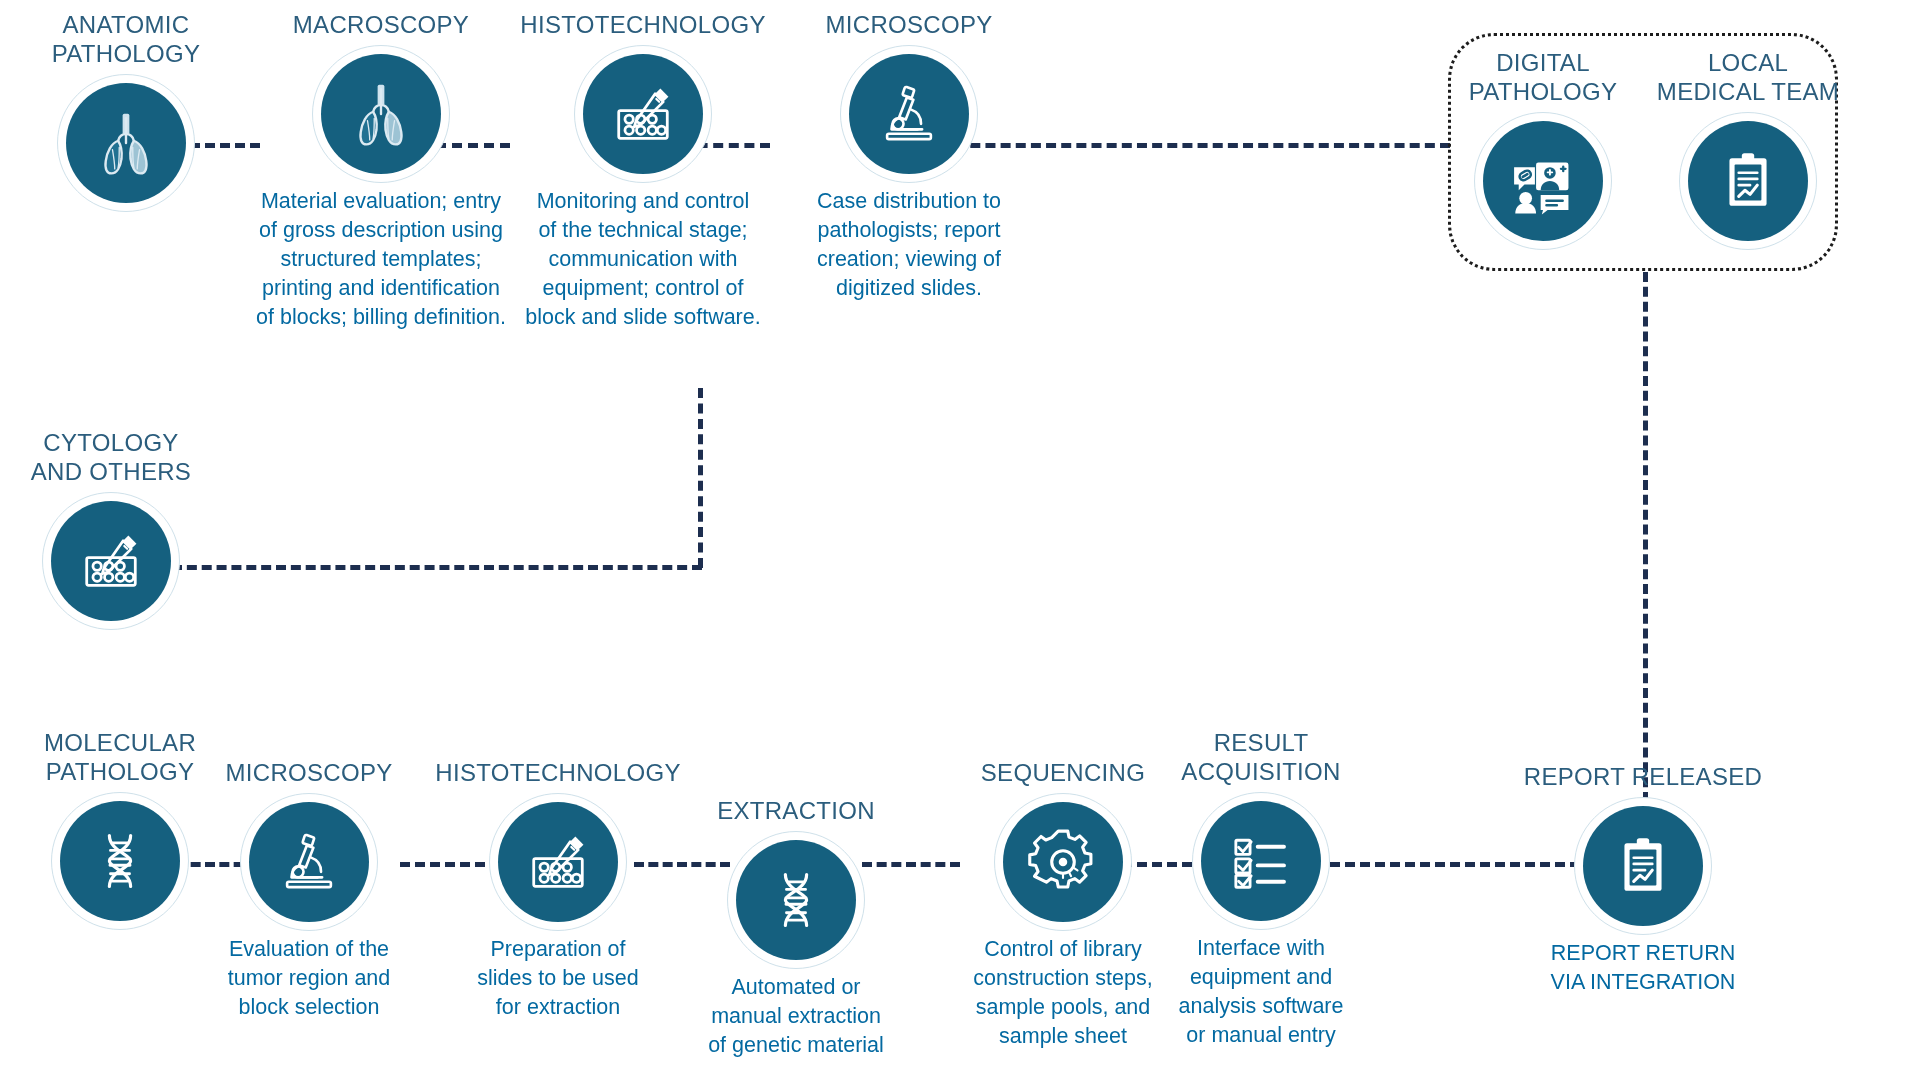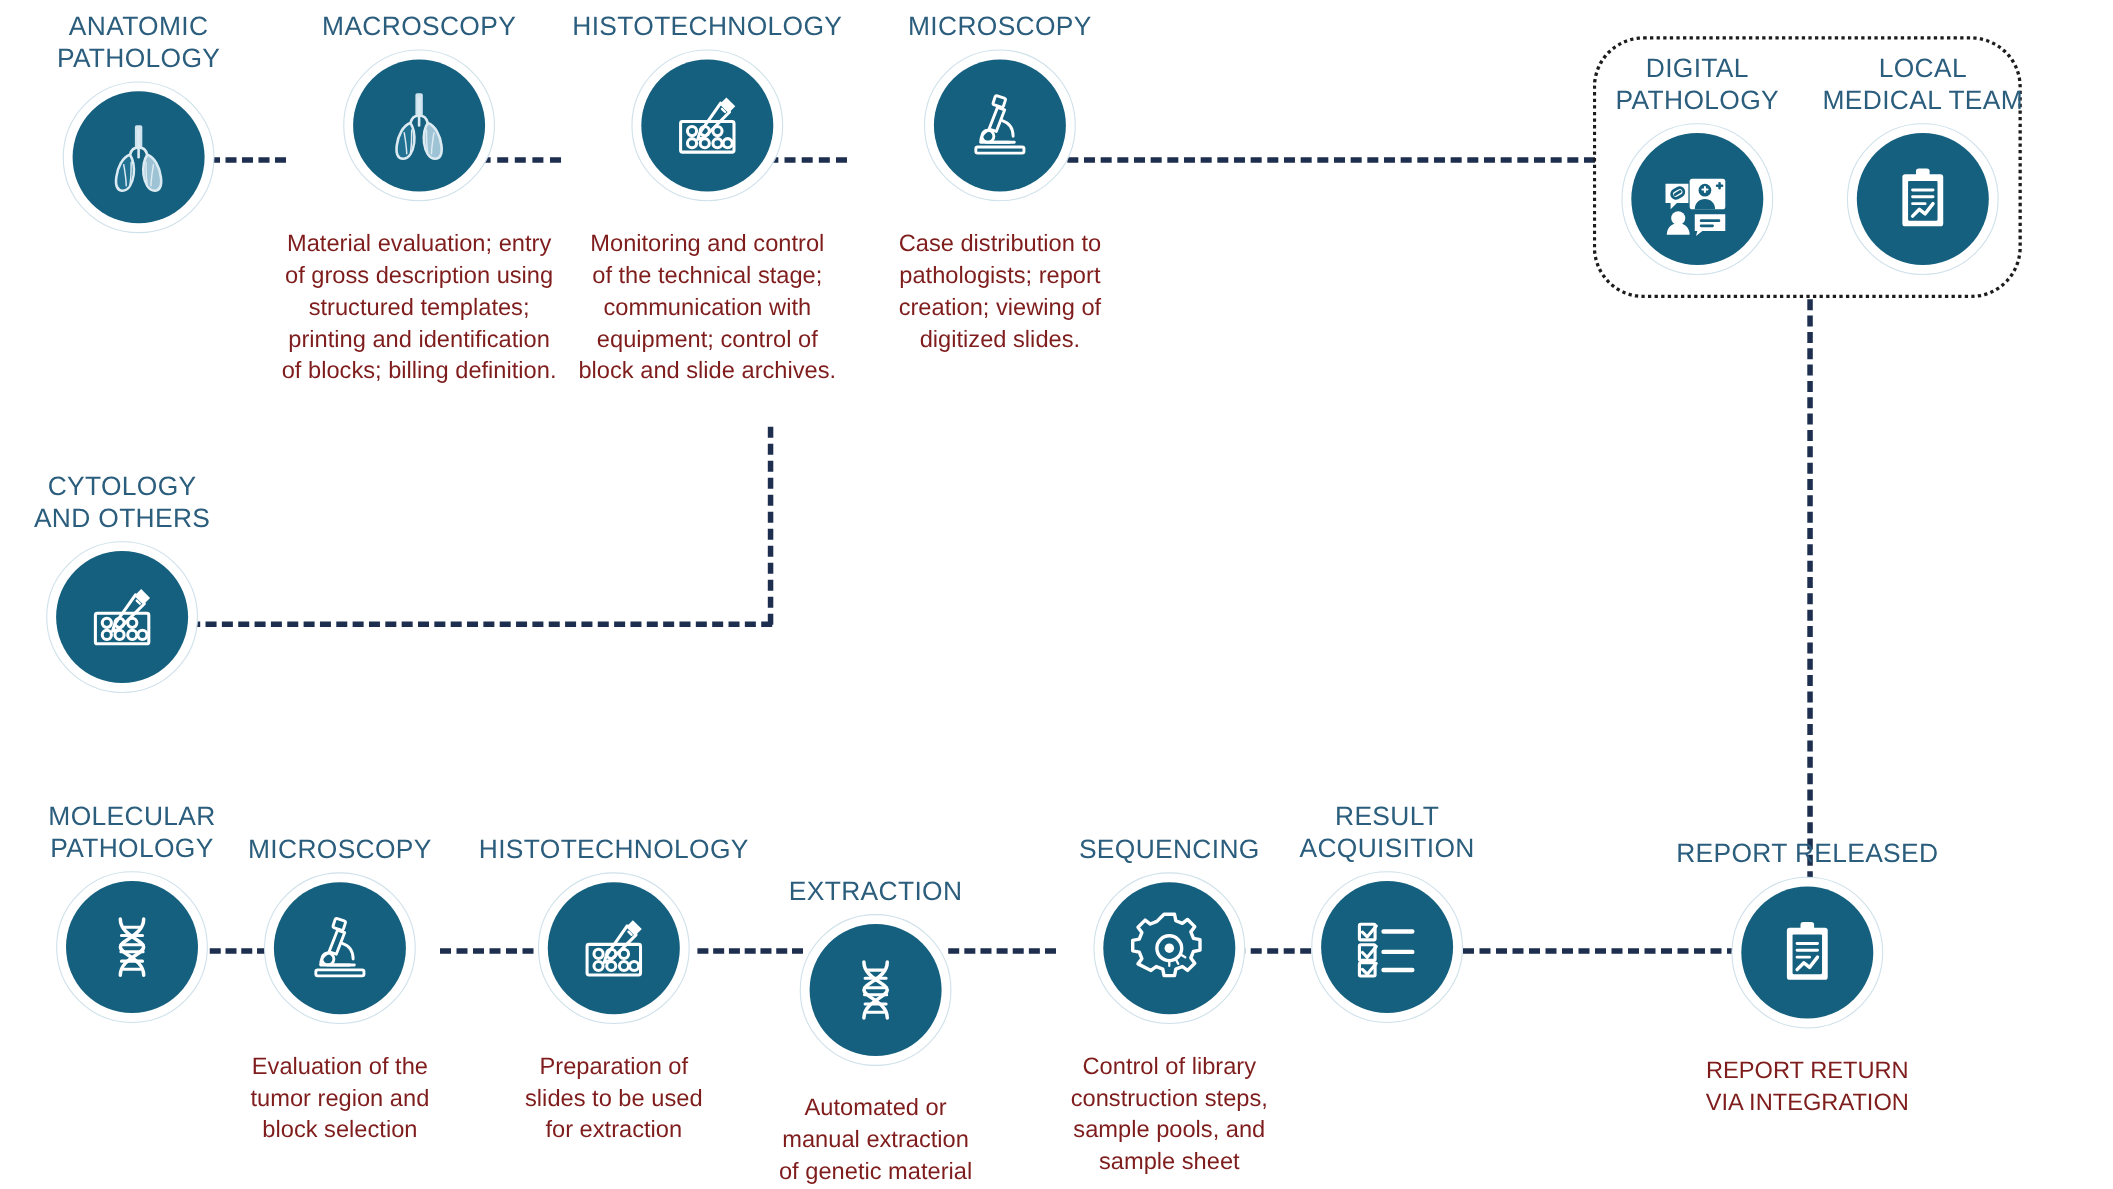--- a/index.html
+++ b/index.html
@@ -49,24 +49,24 @@
     left: 9px; top: 9px;
     width: 120px; height: 120px;
     border-radius: 50%;
     background: #15607f;
     display: flex;
     align-items: center;
     justify-content: center;
   }
   .circle svg { display: block; }
   .node-desc {
-    color: #7f1d1d;
+    color: #0369a1;
     font-size: 21.5px;
     line-height: 29px;
-    margin-top: 24px;
+    margin-top: 4px;
     white-space: pre-line;
   }
 
   
   .dash-h {
     position: absolute;
     height: 0;
     border-top: 5px dashed #1d2e4f;
   }
   .dash-v {
@@ -176,21 +176,21 @@
             <path d="M42.5 14.5l7 7-20 20-5 1.5 1.5-5z" stroke-width="2.4"></path>
             <path d="M43.5 19l2.5 2.5" stroke-width="1.8"></path>
           </svg>
         </span>
       </div>
     </div>
     <div class="node-desc">Monitoring and control
 of the technical stage;
 communication with
 equipment; control of
-block and slide archives.</div>
+block and slide software.</div>
   </div>
 
   <div class="node" style="left:775px; top:10px; width:268px;">
     <div class="node-title">MICROSCOPY</div>
     <div class="circle-wrap">
       <div class="circle-ring"></div>
       <div class="circle">
         <span>
           <svg width="70" height="70" viewBox="0 0 64 64" fill="none" stroke="#ffffff" stroke-width="2.4" stroke-linecap="round" stroke-linejoin="round">
             <rect x="27" y="8" width="9" height="8" rx="1.5" transform="rotate(18 31 12)"></rect>
@@ -356,20 +356,24 @@
             <path d="M11.5 19.5l4 4 7.5-9"></path>
             <rect x="9" y="30" width="13" height="13" rx="1"></rect>
             <path d="M11.5 36.5l4 4 7.5-9"></path>
             <rect x="9" y="45" width="13" height="11" rx="1"></rect>
             <path d="M11.5 50.5l4 4 7.5-9"></path>
             <path d="M29 19h24M29 36h24M29 51h24" stroke-width="3.6"></path>
           </svg>
         </span>
       </div>
     </div>
+    <div class="node-desc">Interface with
+equipment and
+analysis software
+or manual entry</div>
   </div>
 
   <div class="node" style="left:1512px; top:762px; width:262px;">
     <div class="node-title">REPORT RELEASED</div>
     <div class="circle-wrap">
       <div class="circle-ring"></div>
       <div class="circle">
         <span>
           <svg width="66" height="66" viewBox="0 0 64 64" fill="none">
             <rect x="14" y="10" width="36" height="46" rx="2.5" fill="#ffffff"></rect>

